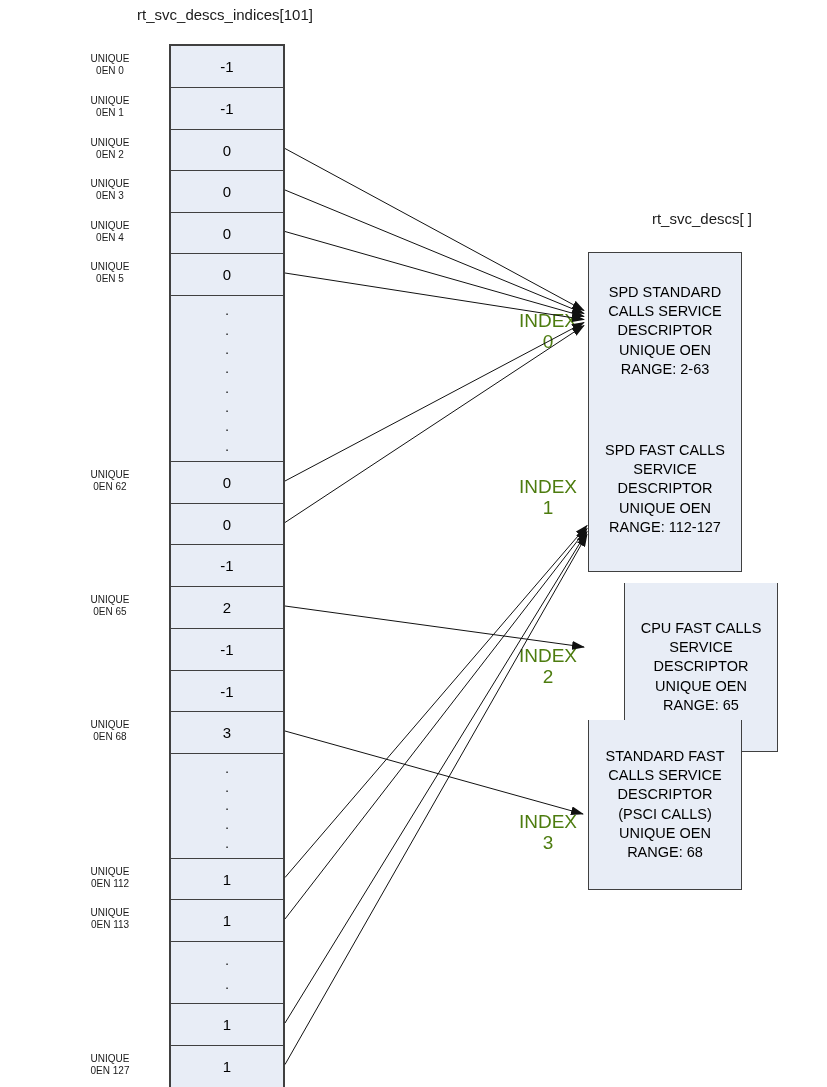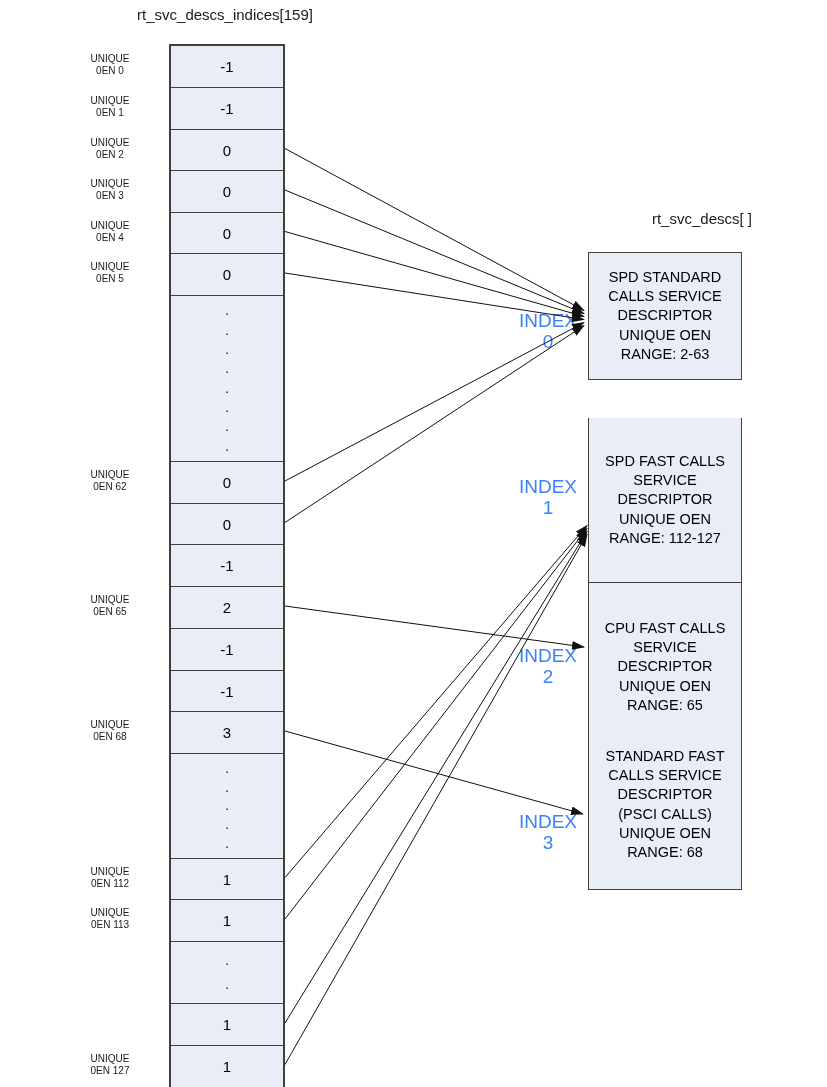--- a/index.html
+++ b/index.html
@@ -61,34 +61,34 @@
     font-size:14.5px;line-height:1.32;
     white-space:pre-line;
     padding:4px;
   }
   .desc-box.not-first{border-top:none;}
   .index-label{
     position:absolute;
     width:84px;
     text-align:center;
     font-size:19px;line-height:1.1;
-    color:#3b82f6;
+    color:#4d7c0f;
   }
   .index-label span{display:block;}
   #arrows{
     position:absolute;left:0;top:0;
     width:827px;height:1087px;
     pointer-events:none;
   }
 </style>
 </head>
 <body>
 
 <div class="canvas">
-  <div id="left-title" class="title">rt_svc_descs_indices[159]</div>
+  <div id="left-title" class="title">rt_svc_descs_indices[101]</div>
   <div id="right-title" class="title">rt_svc_descs[ ]</div>
 
   <div id="indices-array">
       <div class="row" style="height: 42px;">
         <span>-1</span>
       </div>
       <div class="row" style="height: 42px;">
         <span>-1</span>
       </div>
       <div class="row" style="height: 41px;">
@@ -178,31 +178,31 @@
       <div class="oen-label" style="top: 731px;">UNIQUE
 0EN 68</div>
       <div class="oen-label" style="top: 877.5px;">UNIQUE
 0EN 112</div>
       <div class="oen-label" style="top: 919px;">UNIQUE
 0EN 113</div>
       <div class="oen-label" style="top: 1064.5px;">UNIQUE
 0EN 127</div>
     </div>
   <div id="desc-boxes">
-      <div class="desc-box" style="top: 252px; height: 128px;"><span>SPD STANDARD
+      <div class="desc-box" style="top: 252px; height: 158px;"><span>SPD STANDARD
 CALLS SERVICE
 DESCRIPTOR
 UNIQUE OEN
 RANGE: 2-63</span></div>
-      <div class="desc-box not-first" style="top: 418px; height: 165px;"><span>SPD FAST CALLS
+      <div class="desc-box not-first" style="top: 407px; height: 165px;"><span>SPD FAST CALLS
 SERVICE
 DESCRIPTOR
 UNIQUE OEN
 RANGE: 112-127</span></div>
-      <div class="desc-box not-first" style="top: 583px; height: 169px;"><span>CPU FAST CALLS
+      <div class="desc-box not-first" style="top: 583px; height: 169px; margin-left: 36px;"><span>CPU FAST CALLS
 SERVICE
 DESCRIPTOR
 UNIQUE OEN
 RANGE: 65</span></div>
       <div class="desc-box not-first" style="top: 720px; height: 170px;"><span>STANDARD FAST
 CALLS SERVICE
 DESCRIPTOR
 (PSCI CALLS)
 UNIQUE OEN
 RANGE: 68</span></div>

